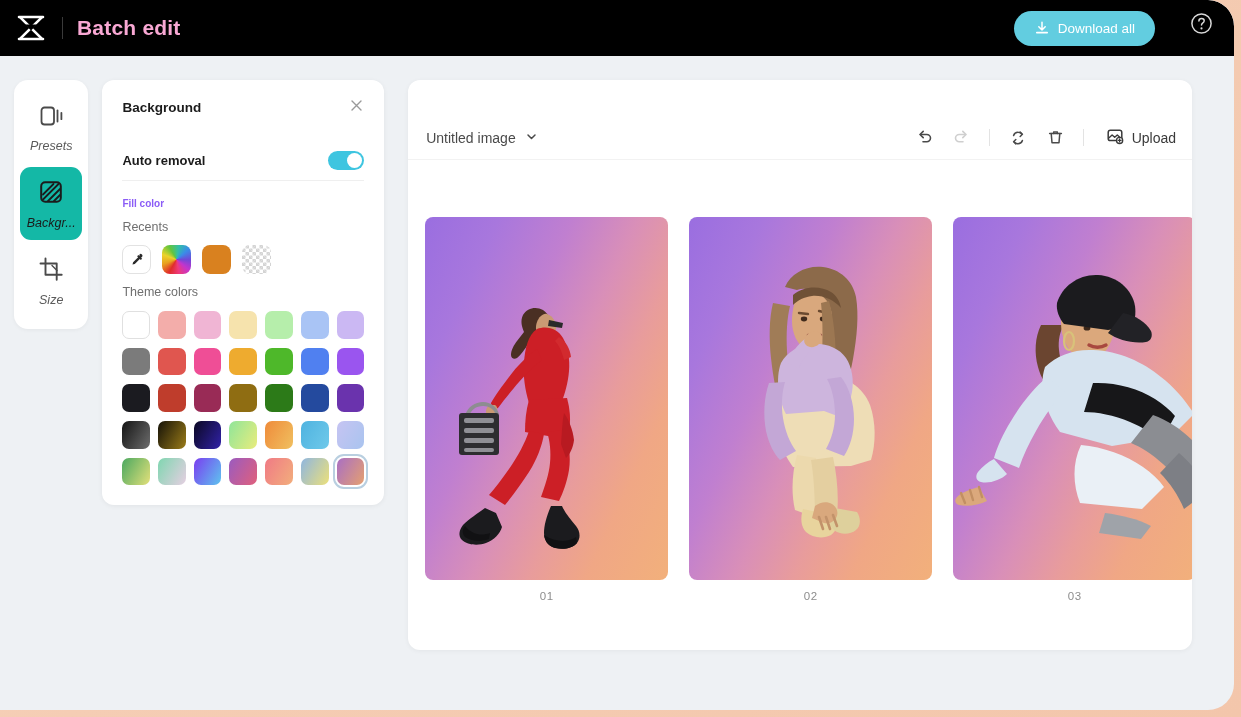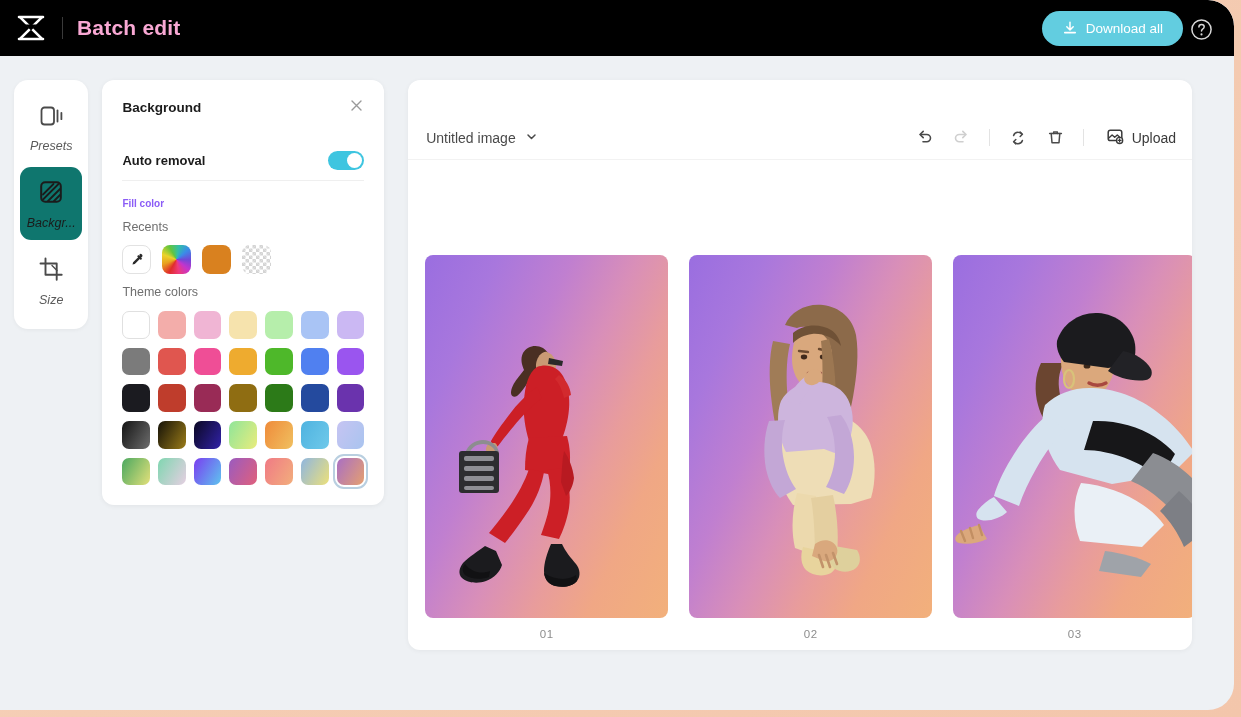--- a/index.html
+++ b/index.html
@@ -43,22 +43,22 @@
   }
   #app-title {
     color: #f9a8d4;
     font-size: 21px;
     font-weight: bold;
     letter-spacing: .2px;
   }
   .header-right {
     margin-left: auto;
     display: flex;
-    align-items: flex-end;
-    gap: 6px;
+    align-items: flex-start;
+    gap: 34px;
   }
   #download-all-btn {
     background: #62cde0;
     color: #ffffff;
     border: none;
     border-radius: 18px;
     height: 35px;
     padding: 0 20px;
     display: flex;
     align-items: center;
@@ -94,21 +94,21 @@
   }
   .rail-item {
     display: flex;
     flex-direction: column;
     align-items: center;
     gap: 6px;
     padding: 11px 2px 10px;
     border-radius: 11px;
     cursor: pointer;
   }
-  .rail-item.active { background: #0f766e; }
+  .rail-item.active { background: #14b8a6; }
   .rail-label {
     font-size: 12.5px;
     color: #5b5b5b;
     max-width: 64px;
     overflow: hidden;
     text-overflow: ellipsis;
     white-space: nowrap;
     text-align: center;
     font-style: italic;
   }
@@ -271,21 +271,21 @@
     font-size: 14px;
     margin-left: 4px;
   }
 
   
   #image-grid {
     flex: 1 1 auto;
     display: flex;
     gap: 21px;
     padding: 19px 16px 10px 17px;
-    align-items: flex-end;
+    align-items: center;
     overflow: hidden;
   }
   .img-card {
     display: flex;
     flex-direction: column;
     align-items: center;
     gap: 10px;
     flex: 0 0 auto;
   }
   .img-thumb {

